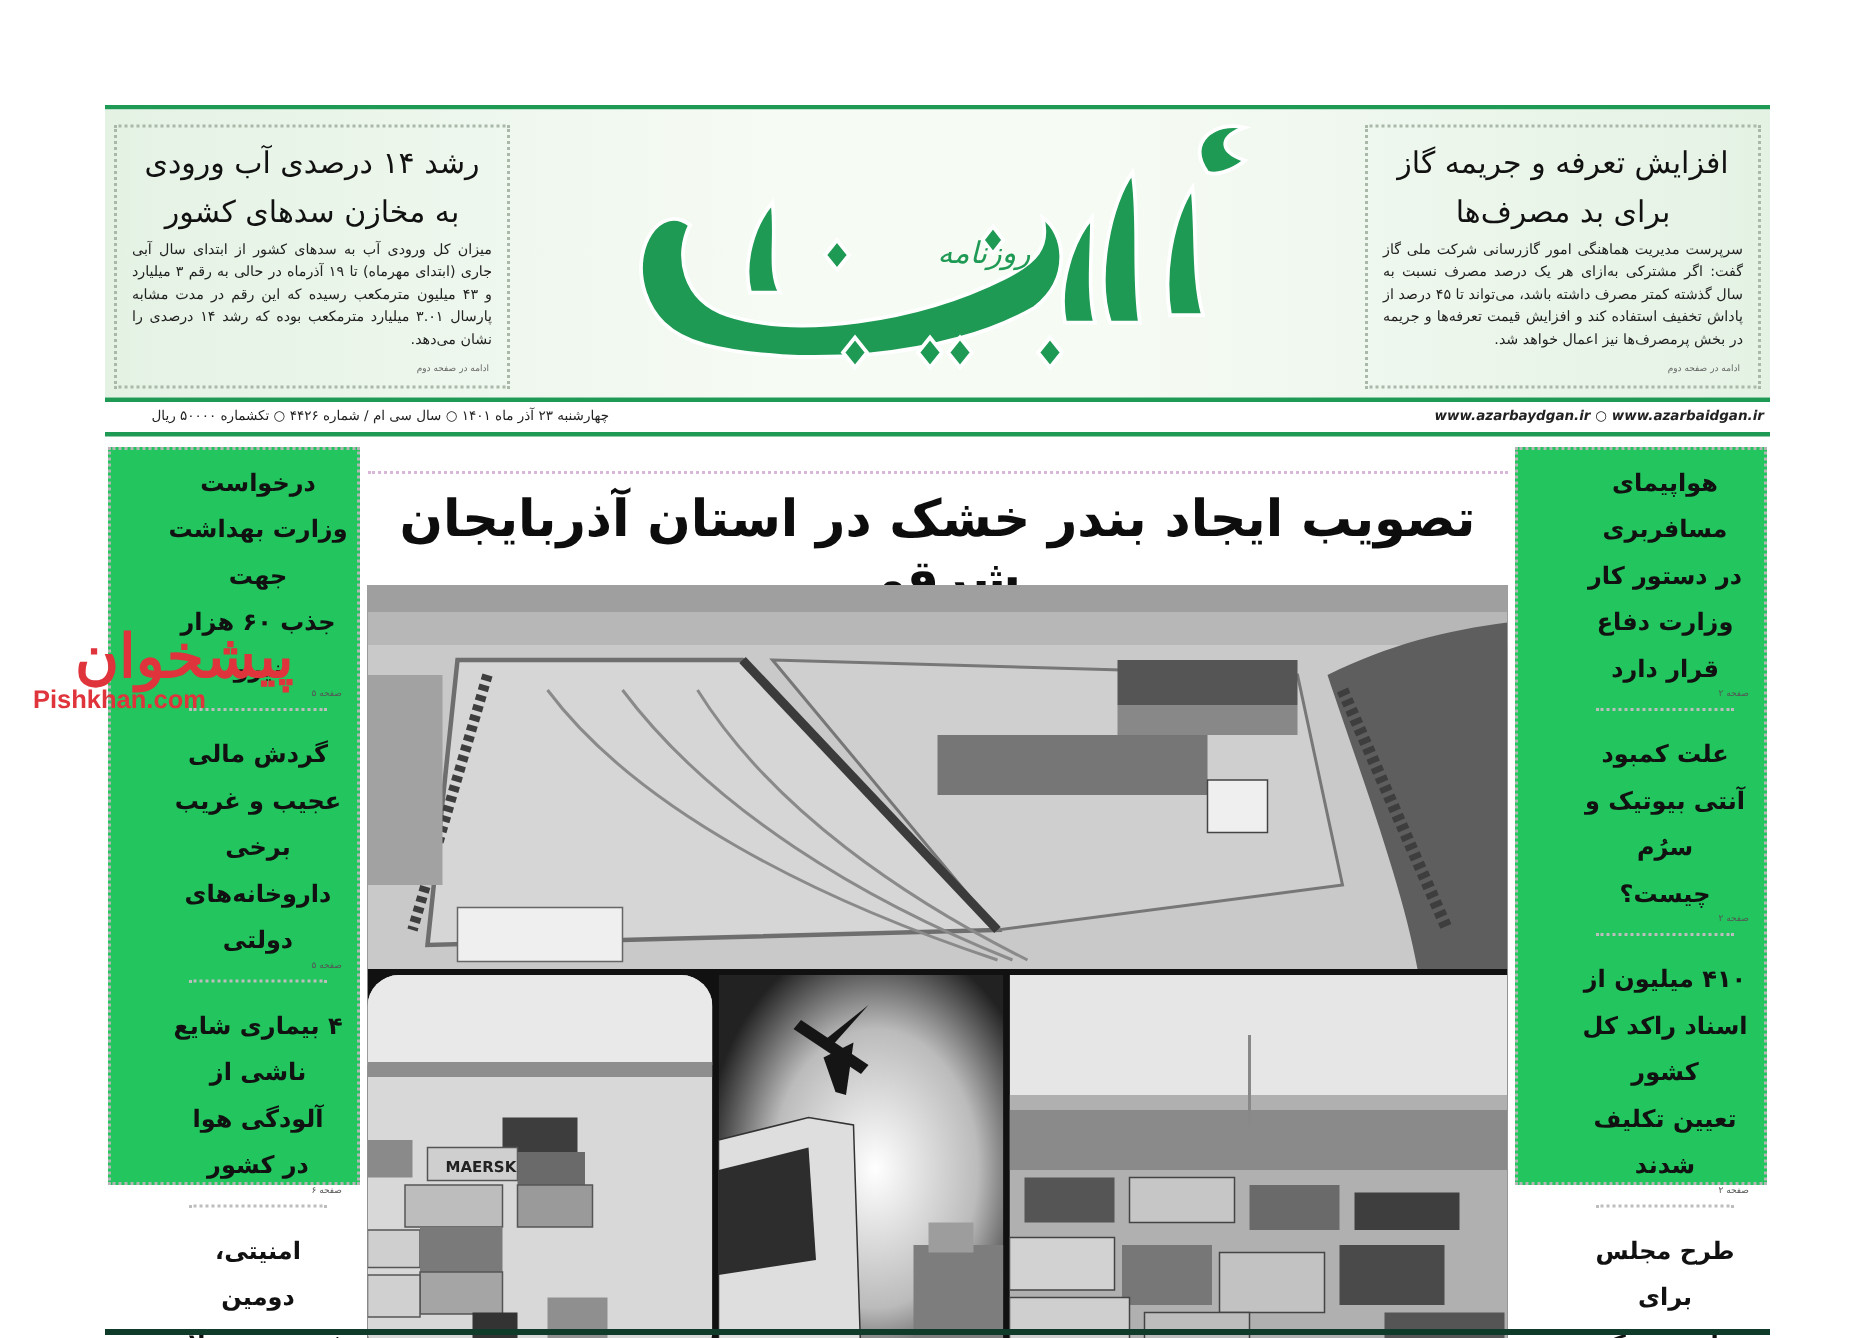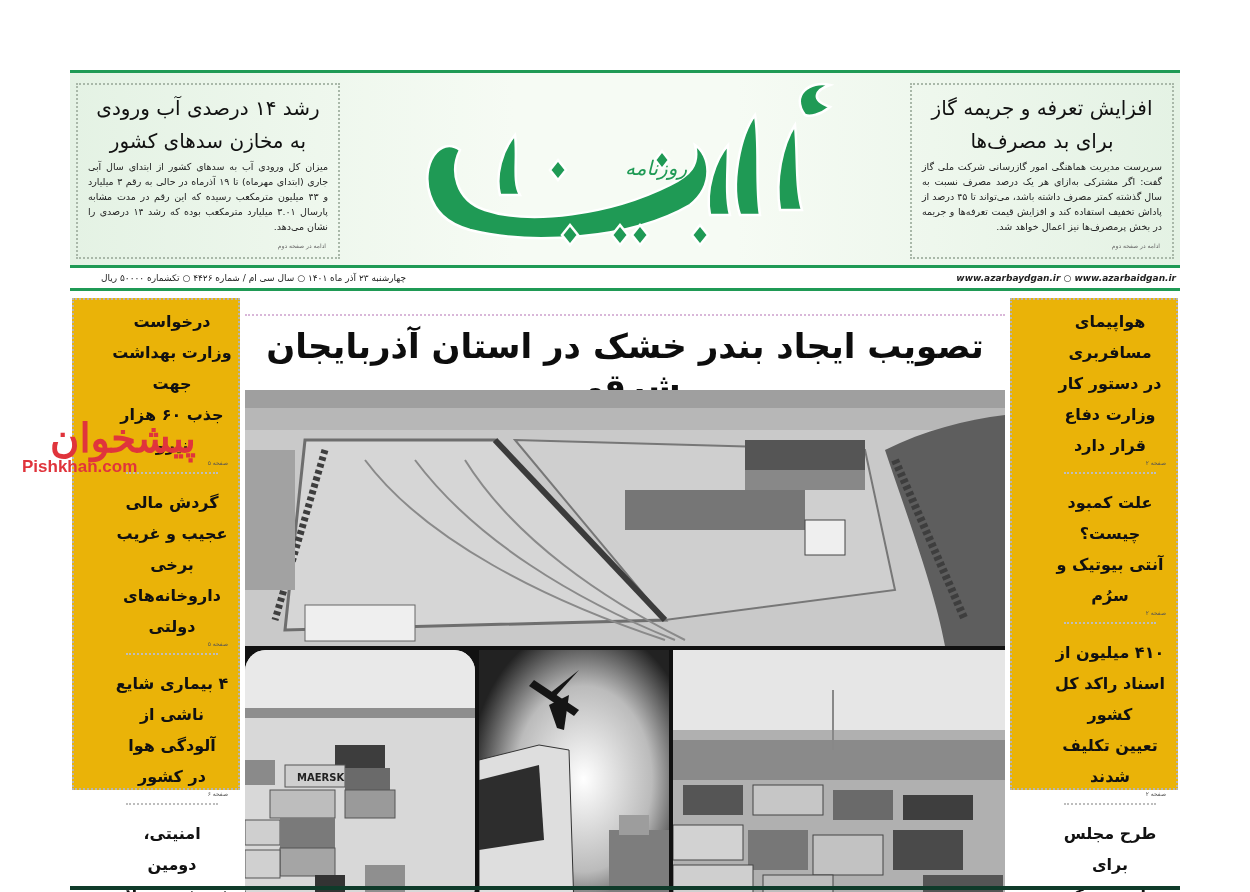--- a/index.html
+++ b/index.html
@@ -16,21 +16,21 @@
   .teaser h3 { margin:2px 0 0 0; font-size:20px; font-weight:normal; line-height:31px; color:#111; }
   .teaser p { margin:2px 0 0 0; font-size:9.5px; line-height:15px; text-align:justify; color:#222; }
   .teaser .cont { position:absolute; bottom:8px; right:12px; font-size:6px; color:#666; }
   .logo { position:absolute; left:340px; top:2px; width:430px; height:190px; }
   .rule-mid { position:absolute; left:0; top:195px; width:1110px; height:3px; background:#1f9a55; }
   .infobar { position:absolute; left:0; top:198px; width:1110px; height:20px; background:#fff;
              font-size:9px; font-weight:bold; line-height:20px; }
   .infobar .date { position:absolute; left:10px; direction:rtl; color:#222; font-weight:normal;margin-left:21px; }
   .infobar .urls { position:absolute; right:4px; color:#222; direction:ltr;font-style:italic; }
   .rule-mid2 { position:absolute; left:0; top:218px; width:1110px; height:3px; background:#1f9a55; }
-  .col { position:absolute; top:228px; width:168px; height:492px; background:#eab308;
+  .col { position:absolute; top:228px; width:168px; height:492px; background:#22c55e;
          border:2px dotted #b5b5b5; box-sizing:border-box; direction:rtl; text-align:center;padding-left:32px; }
   .col.left { left:2px; }
   .col.right { right:2px; }
   .story { position:relative; padding:6px 6px 4px 6px; }
   .story h4 { margin:0; font-size:16px; font-weight:bold; line-height:31px; color:#111; }
   .story .pg { display:block; text-align:right; font-size:6px; color:#555; margin-top:-2px; padding-right:4px; }
   .sep { margin:2px 20px 4px 20px; height:3px; border-top:2px dotted #bdbdbd; }
   .center { position:absolute; left:175px; top:244px; width:760px; height:594px; background:#fff;
             border-top:2px dotted #d9b7d9; box-sizing:border-box; }
   .headline { position:absolute; left:0; top:10px; width:760px; text-align:center; direction:rtl;
@@ -214,22 +214,22 @@
   <div class="col right">
     <div class="story">
       <h4>هواپیمای مسافربری</h4>
       <h4>در دستور کار</h4>
       <h4>وزارت دفاع قرار دارد</h4>
       <span class="pg">صفحه ۲</span>
     </div>
     <div class="sep"></div>
     <div class="story">
       <h4>علت کمبود</h4>
+      <h4>آنتی بیوتیک و سرُم</h4>
       <h4>چیست؟</h4>
-      <h4>آنتی بیوتیک و سرُم</h4>
       <span class="pg">صفحه ۲</span>
     </div>
     <div class="sep"></div>
     <div class="story">
       <h4>۴۱۰ میلیون از</h4>
       <h4>اسناد راکد کل کشور</h4>
       <h4>تعیین تکلیف شدند</h4>
       <span class="pg">صفحه ۲</span>
     </div>
     <div class="sep"></div>

